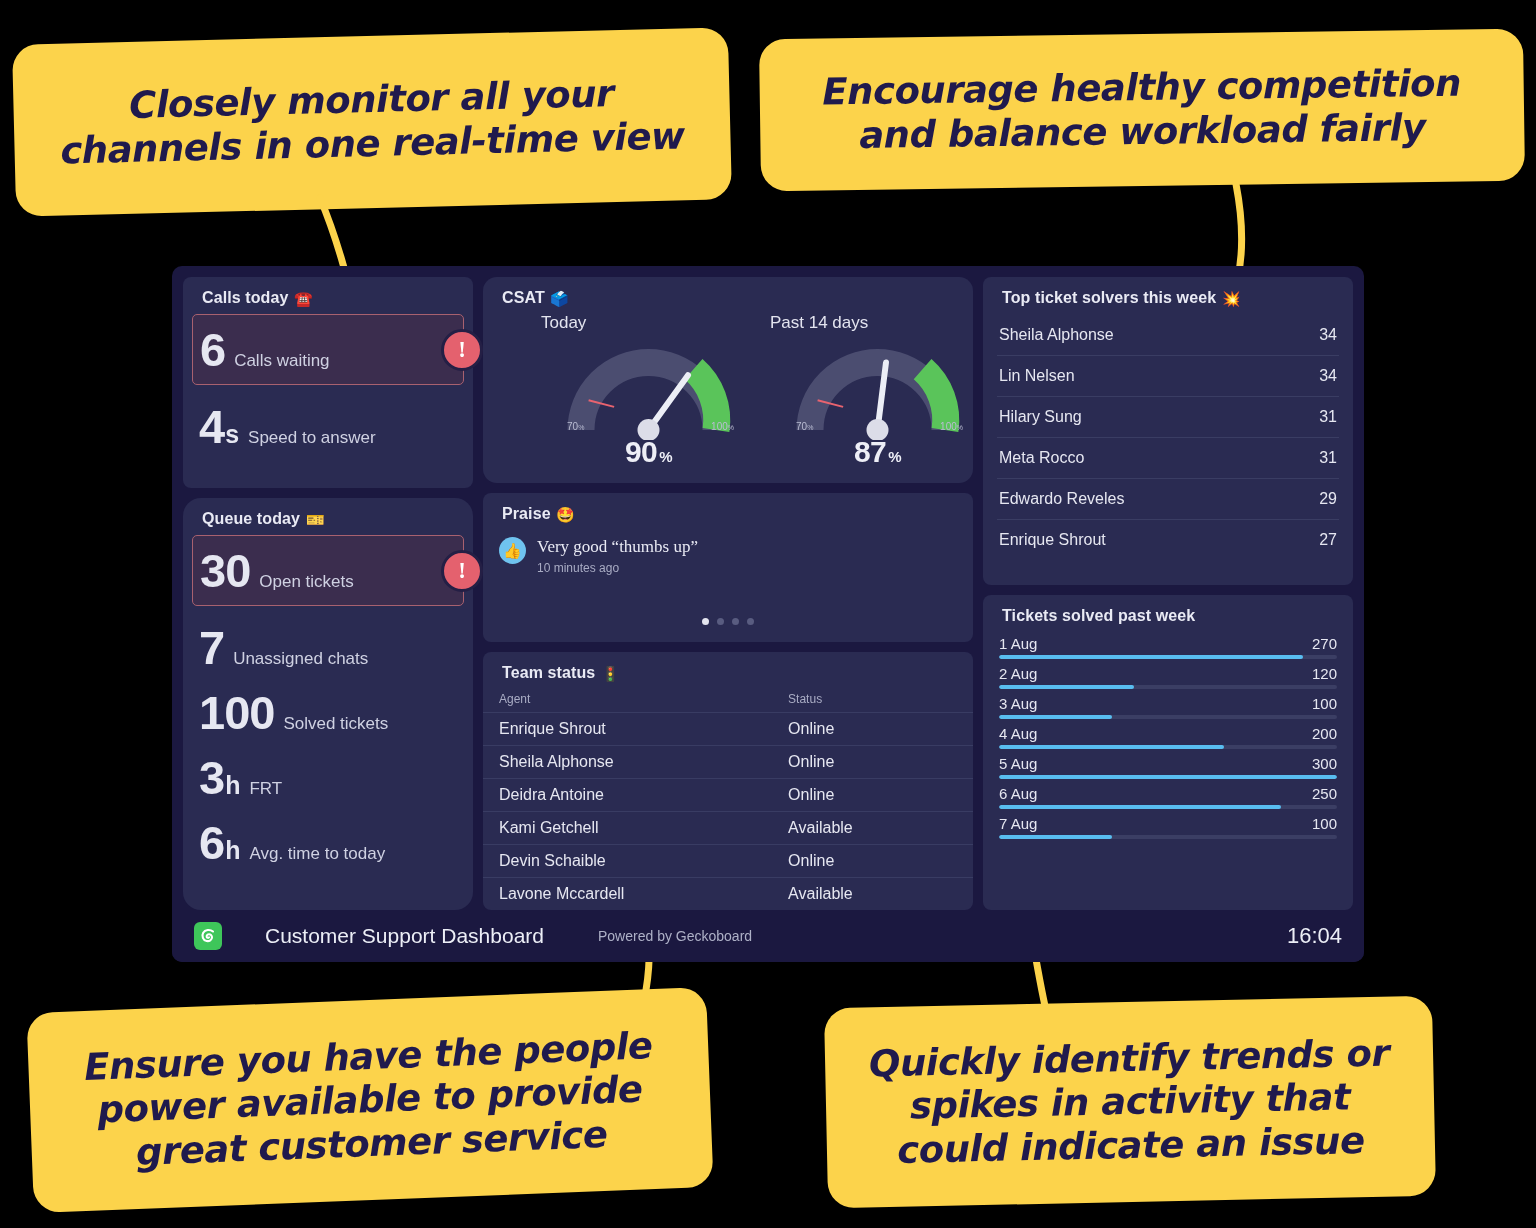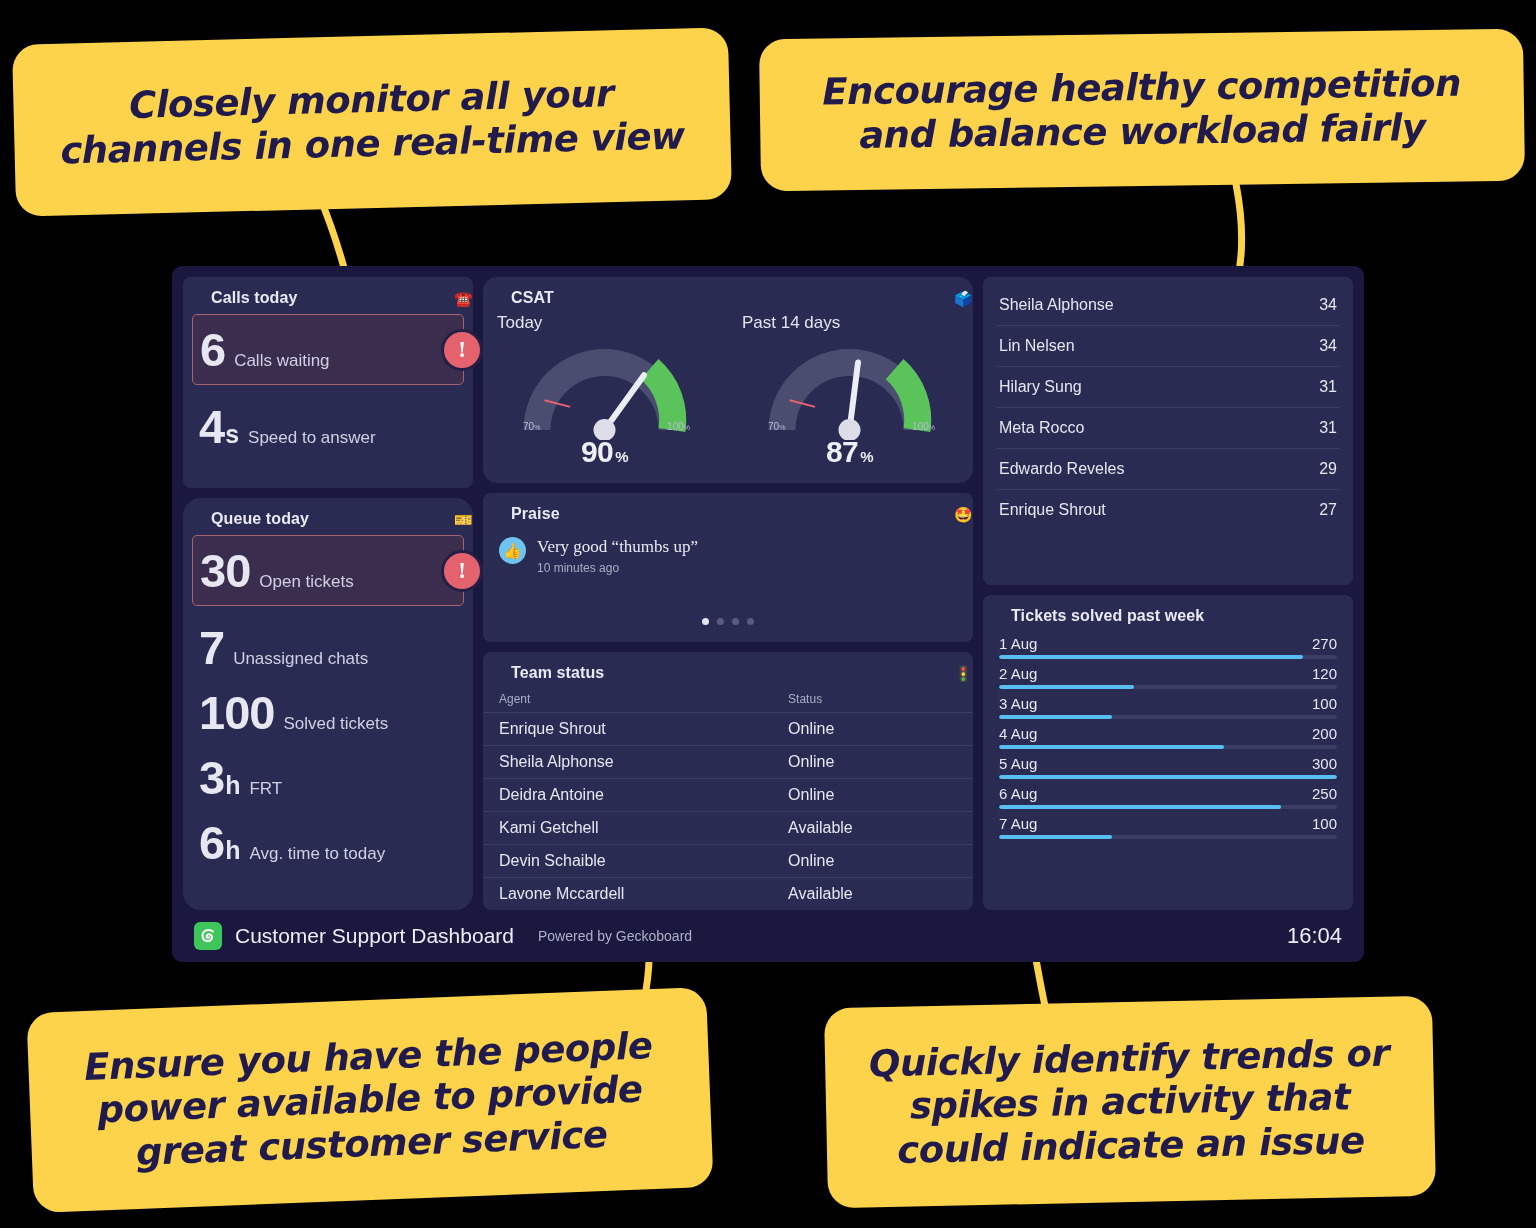--- a/index.html
+++ b/index.html
@@ -10,21 +10,21 @@
   #dashboard{position:absolute;left:172px;top:266px;width:1192px;height:696px;
              background:#1b1840;border-radius:10px;overflow:hidden;}
   #grid{position:absolute;left:0;top:0;right:0;top:0;height:644px;
         display:flex;gap:10px;padding:11px 11px 0 11px;box-sizing:border-box;}
   .col{display:flex;flex-direction:column;gap:10px;}
   .col-left{width:290px;}
   .col-mid{width:490px;}
   .col-right{flex:1;}
   .tile{background:#2a2b52;border-radius:8px;position:relative;box-sizing:border-box;}
   .tile-title{font-size:16px;font-weight:bold;color:#e9eaf4;letter-spacing:.1px;
-              padding:12px 0 0 28px;display:flex;align-items:center;gap:14px;justify-content:space-between;}
+              padding:12px 0 0 19px;display:flex;align-items:center;gap:6px;}
   .emoji{font-size:15px;line-height:1;}
 
   
   .kpi{display:flex;align-items:baseline;padding-left:16px;}
   .kpi .num{font-size:47px;font-weight:bold;color:#e6e7f1;line-height:1;letter-spacing:-1px;}
   .kpi .unit{font-size:25px;font-weight:bold;color:#e6e7f1;margin-left:1px;}
   .kpi .lbl{font-size:17px;color:#cfd1e2;margin-left:9px;}
   .kpi-alert{position:relative;margin:7px 9px 0 9px;padding:11px 0 11px 0;
              background:#3b2d4e;border:1px solid #a8616f;border-radius:5px;}
   .kpi-alert .kpi{padding-left:7px;}
@@ -32,21 +32,21 @@
                width:36px;height:36px;border-radius:50%;background:#e4616e;
                border:3px solid #241f45;display:flex;align-items:center;
                justify-content:center;color:#fff;font-size:23px;font-weight:bold;
                line-height:1;font-family:"Liberation Serif",serif;}
   #tile-calls{height:211px;}
   #tile-queue{flex:1;border-radius:18px;}
   .kpi-row{margin-top:18px;}
 
   
   #tile-csat{height:211px;border-radius:14px;}
-  .gauges{display:flex;margin-top:6px;}
+  .gauges{display:flex;margin-top:6px;margin-left:44px;}
   .gauge-wrap{flex:1;display:flex;flex-direction:column;align-items:flex-start;padding-left:14px;}
   .gauge-cap{font-size:17px;color:#e3e4ef;margin-bottom:2px;}
   .gauge-body{position:relative;width:215px;}
   .gauge-val{position:absolute;left:0;right:0;top:100px;text-align:center;
              font-size:30px;font-weight:bold;color:#edeef6;letter-spacing:-.5px;}
   .gauge-val small{font-size:15px;font-weight:bold;margin-left:2px;}
   .gauge-tick{position:absolute;top:86px;font-size:10px;color:#b9bcd2;}
   .gauge-tick small{font-size:7px;}
   .gauge-tick.lo{left:26px;} .gauge-tick.hi{right:22px;}
 
@@ -83,21 +83,21 @@
   .bars{padding:10px 16px 0 16px;text-align:right;}
   .bar-row{margin-bottom:6px;}
   .bar-head{display:flex;justify-content:space-between;font-size:15px;color:#e6e7f1;
             margin-bottom:3px;}
   .bar-track{height:4px;background:#3b3e64;border-radius:2px;overflow:hidden;}
   .bar-fill{height:4px;background:#58bdf0;border-radius:2px;}
 
   
   #footer{position:absolute;left:0;bottom:0;width:100%;height:52px;
           display:flex;align-items:center;padding:0 22px;box-sizing:border-box;
-          background:#1b1840;}
+          background:#1b1840;gap:30px;}
   #logo{width:28px;height:28px;border-radius:6px;background:#3ec65a;
         display:flex;align-items:center;justify-content:center;margin-right:13px;}
   #footer-title{font-size:21px;color:#eceef6;}
   #footer-sub{font-size:14px;color:#aeb1c7;margin-left:24px;}
   #clock{margin-left:auto;font-size:22px;color:#eceef6;}
 
   
   .callout{position:absolute;background:#FCD34B;color:#201a4d;border-radius:26px;
            font-family:"DejaVu Sans",sans-serif;font-weight:bold;font-style:italic;
            text-align:center;line-height:1.18;letter-spacing:-.5px;
@@ -313,20 +313,24 @@
               <td class="c2">Available</td>
               </tr>
           </tbody>
         </table>
       </div>
     </div>
 
     <div class="col col-right">
 
       <div class="tile" id="tile-solvers">
+        <div class="tile-title">
+          <span>Top ticket solvers this week</span>
+          <span class="emoji">💥</span>
+        </div>
         <div class="lb">
           <div class="lb-row">
             <span>Sheila Alphonse</span>
             <span>34</span>
             </div>
           <div class="lb-row">
             <span>Lin Nelsen</span>
             <span>34</span>
             </div>
           <div class="lb-row">

